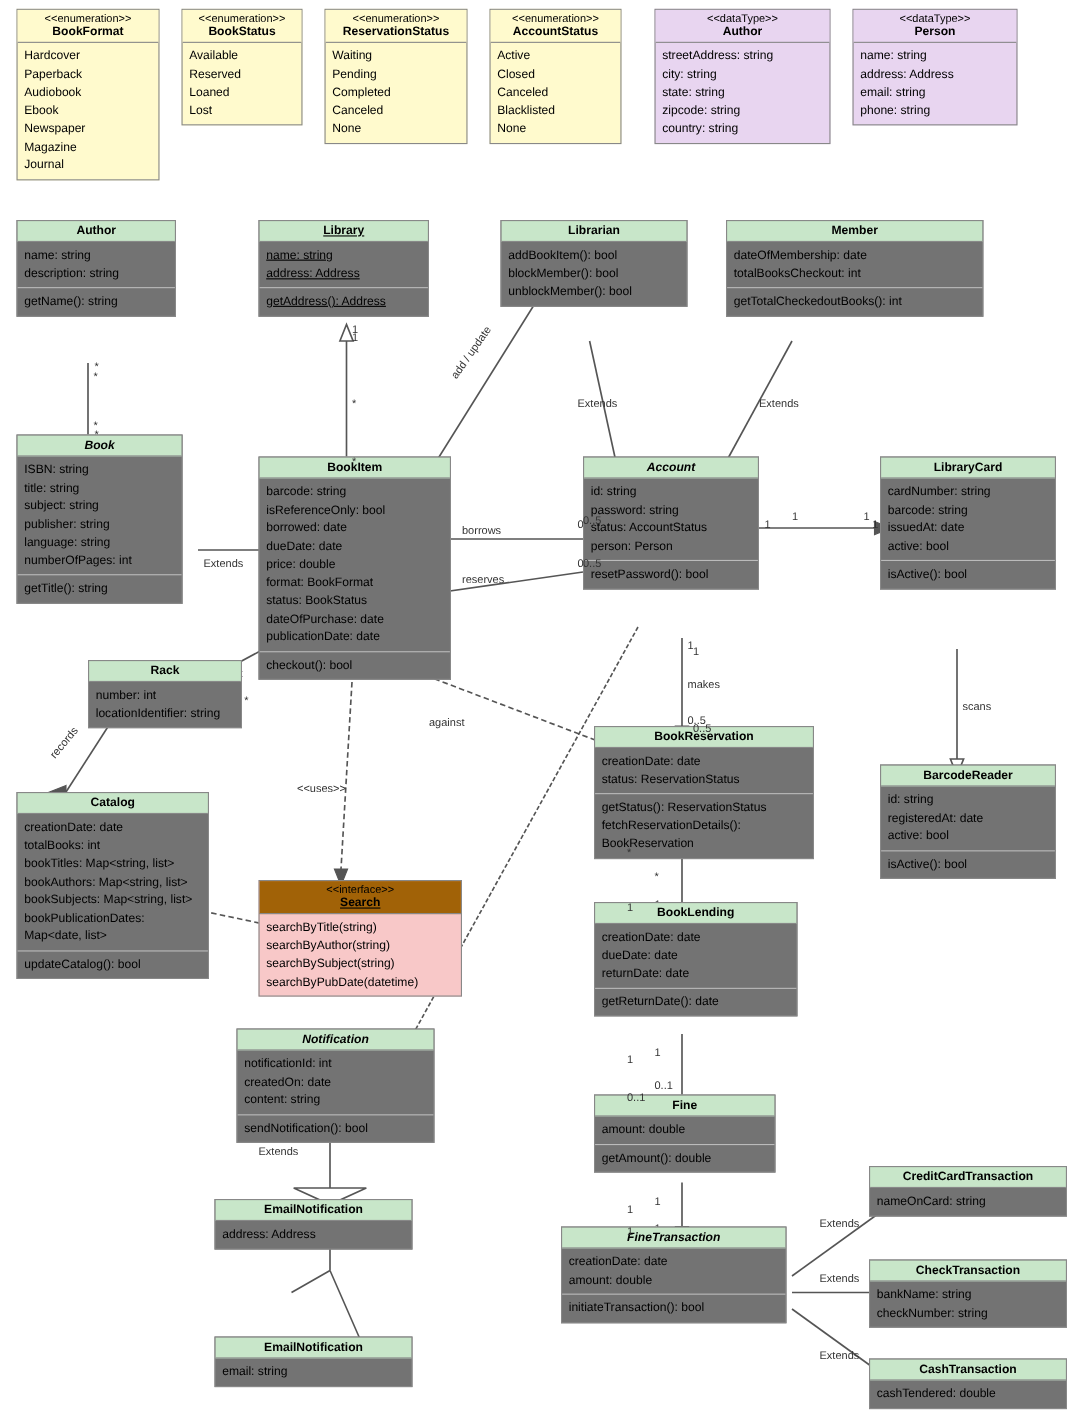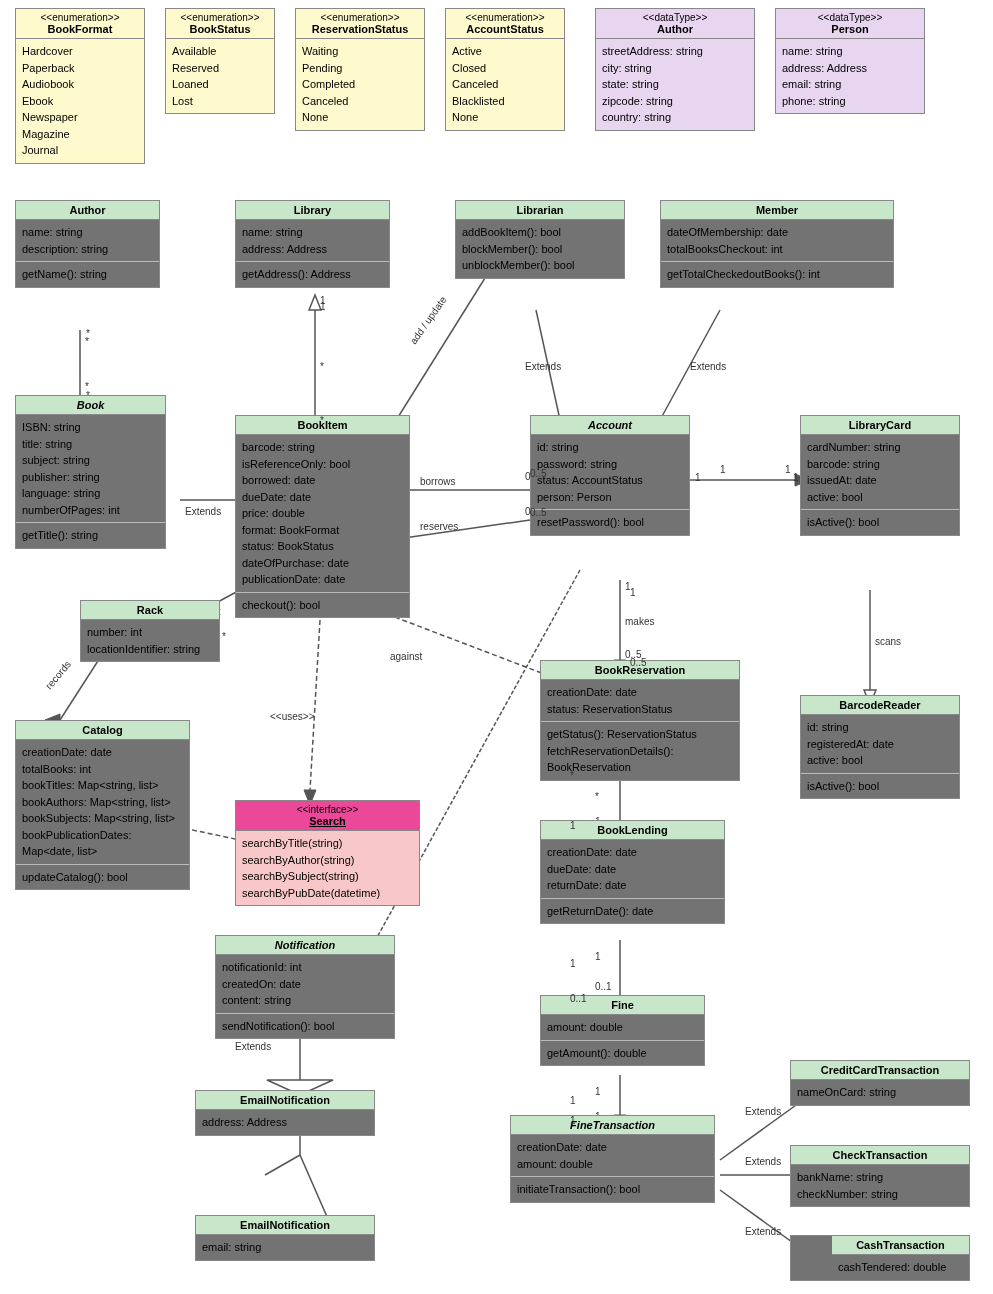--- a/index.html
+++ b/index.html
@@ -39,21 +39,21 @@
     
     .enum-box .header { background: #fffacd; }
     .enum-box { background: #fffacd; }
     
     .datatype-box .header { background: #e8d5f0; }
     .datatype-box { background: #e8d5f0; }
     
     .class-box .header { background: #c8e6c9; }
     .class-box { background: #737373; }
     
-    .interface-box .header { background: #ec4899; }
+    .interface-box .header { background: #a16207; }
     .interface-box { background: #f8c8c8; }
     .stereotype { font-weight: normal; font-size: 10px; }
     svg.arrows {
       position: absolute;
       top: 0; left: 0;
       width: 993px;
       height: 1294px;
       pointer-events: none;
     }
     .label-text {
@@ -241,21 +241,21 @@
       <b>Author</b>
     </div>
     <div class="section">
       name: string<br>description: string
     </div>
     <div class="section">
       getName(): string
     </div>
   </div>
 
-  <div class="uml-box class-box" style="left:235px; top:200px; width:155px;">
+  <div class="uml-box class-box" style="left:235px; top:200px; width:155px;text-decoration:underline;">
     <div class="header">
       <b>Library</b>
     </div>
     <div class="section">
       name: string<br>address: Address
     </div>
     <div class="section">
       getAddress(): Address
     </div>
   </div>
@@ -419,21 +419,21 @@
 
   <div class="uml-box class-box" style="left:790px; top:1145px; width:180px;">
     <div class="header">
       <b>CheckTransaction</b>
     </div>
     <div class="section">
       bankName: string<br>checkNumber: string
     </div>
   </div>
 
-  <div class="uml-box class-box" style="left:790px; top:1235px; width:180px;padding-left:41px;">
+  <div class="uml-box class-box" style="left:790px; top:1235px; width:180px;">
     <div class="header">
       <b>CashTransaction</b>
     </div>
     <div class="section">
       cashTendered: double
     </div>
   </div>
 
   <div class="uml-box class-box" style="left:800px; top:695px; width:160px;">
     <div class="header">

